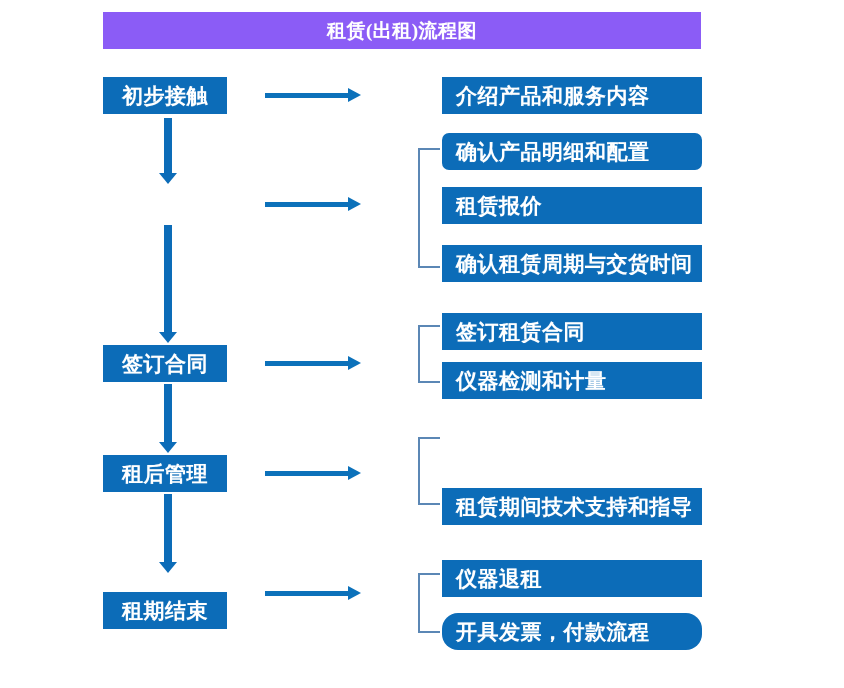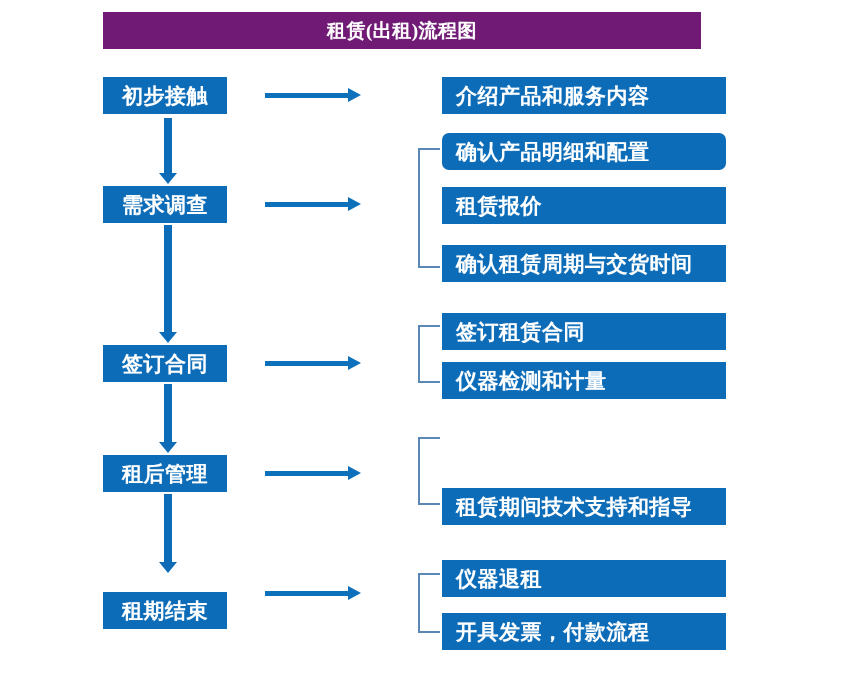--- a/index.html
+++ b/index.html
@@ -21,21 +21,21 @@
     width: 844px;
     height: 688px;
   }
 
   .title-bar {
     position: absolute;
     left: 103px;
     top: 12px;
     width: 598px;
     height: 37px;
-    background: #701a75;
+    background: #8b5cf6;
     color: #ffffff;
     display: flex;
     align-items: center;
     justify-content: center;
     font-size: 19px;
     font-weight: bold;
     letter-spacing: 0.5px;
     text-shadow: 0 0 1px rgba(255,255,255,0.35);
   }
 
@@ -54,21 +54,21 @@
   .node.left {
     left: 103px;
     width: 124px;
     height: 37px;
     justify-content: center;
     padding: 0;
   }
 
   .node.right {
     left: 442px;
-    width: 284px;
+    width: 260px;
     height: 37px;
     justify-content: flex-start;
     padding-left: 14px;
     box-sizing: border-box;
   }
 
   
   .v-arrow {
     position: absolute;
     left: 158px;
@@ -129,21 +129,20 @@
   }
 </style>
 </head>
 <body>
 
 <div id="canvas">
 
   <div class="title-bar">租赁(出租)流程图</div>
 
   <div class="node left" style="top:77px;">初步接触</div>
-  <div class="node left" style="top:186px;">需求调查</div>
   <div class="node left" style="top:345px;">签订合同</div>
   <div class="node left" style="top:455px;">租后管理</div>
   <div class="node left" style="top:592px;">租期结束</div>
 
   <div class="v-arrow" style="top:118px; height:66px;">
     <div class="shaft" style="height:55px;"></div>
     <div class="head" style="top:55px;"></div>
   </div>
   <div class="v-arrow" style="top:225px; height:118px;">
     <div class="shaft" style="height:107px;"></div>
@@ -185,15 +184,15 @@
   <div class="bracket" style="top:573px; height:60px;"></div>
 
   <div class="node right" style="top:77px;">介绍产品和服务内容</div>
   <div class="node right" style="top:133px;border-radius:7px;">确认产品明细和配置</div>
   <div class="node right" style="top:187px;">租赁报价</div>
   <div class="node right" style="top:245px;">确认租赁周期与交货时间</div>
   <div class="node right" style="top:313px;">签订租赁合同</div>
   <div class="node right" style="top:362px;">仪器检测和计量</div>
   <div class="node right" style="top:488px;">租赁期间技术支持和指导</div>
   <div class="node right" style="top:560px;">仪器退租</div>
-  <div class="node right" style="top:613px;">开具发票，付款流程</div>
+  <div class="node right" style="top:613px;border-radius:16px;">开具发票，付款流程</div>
 
 </div>
 
 </body></html>

